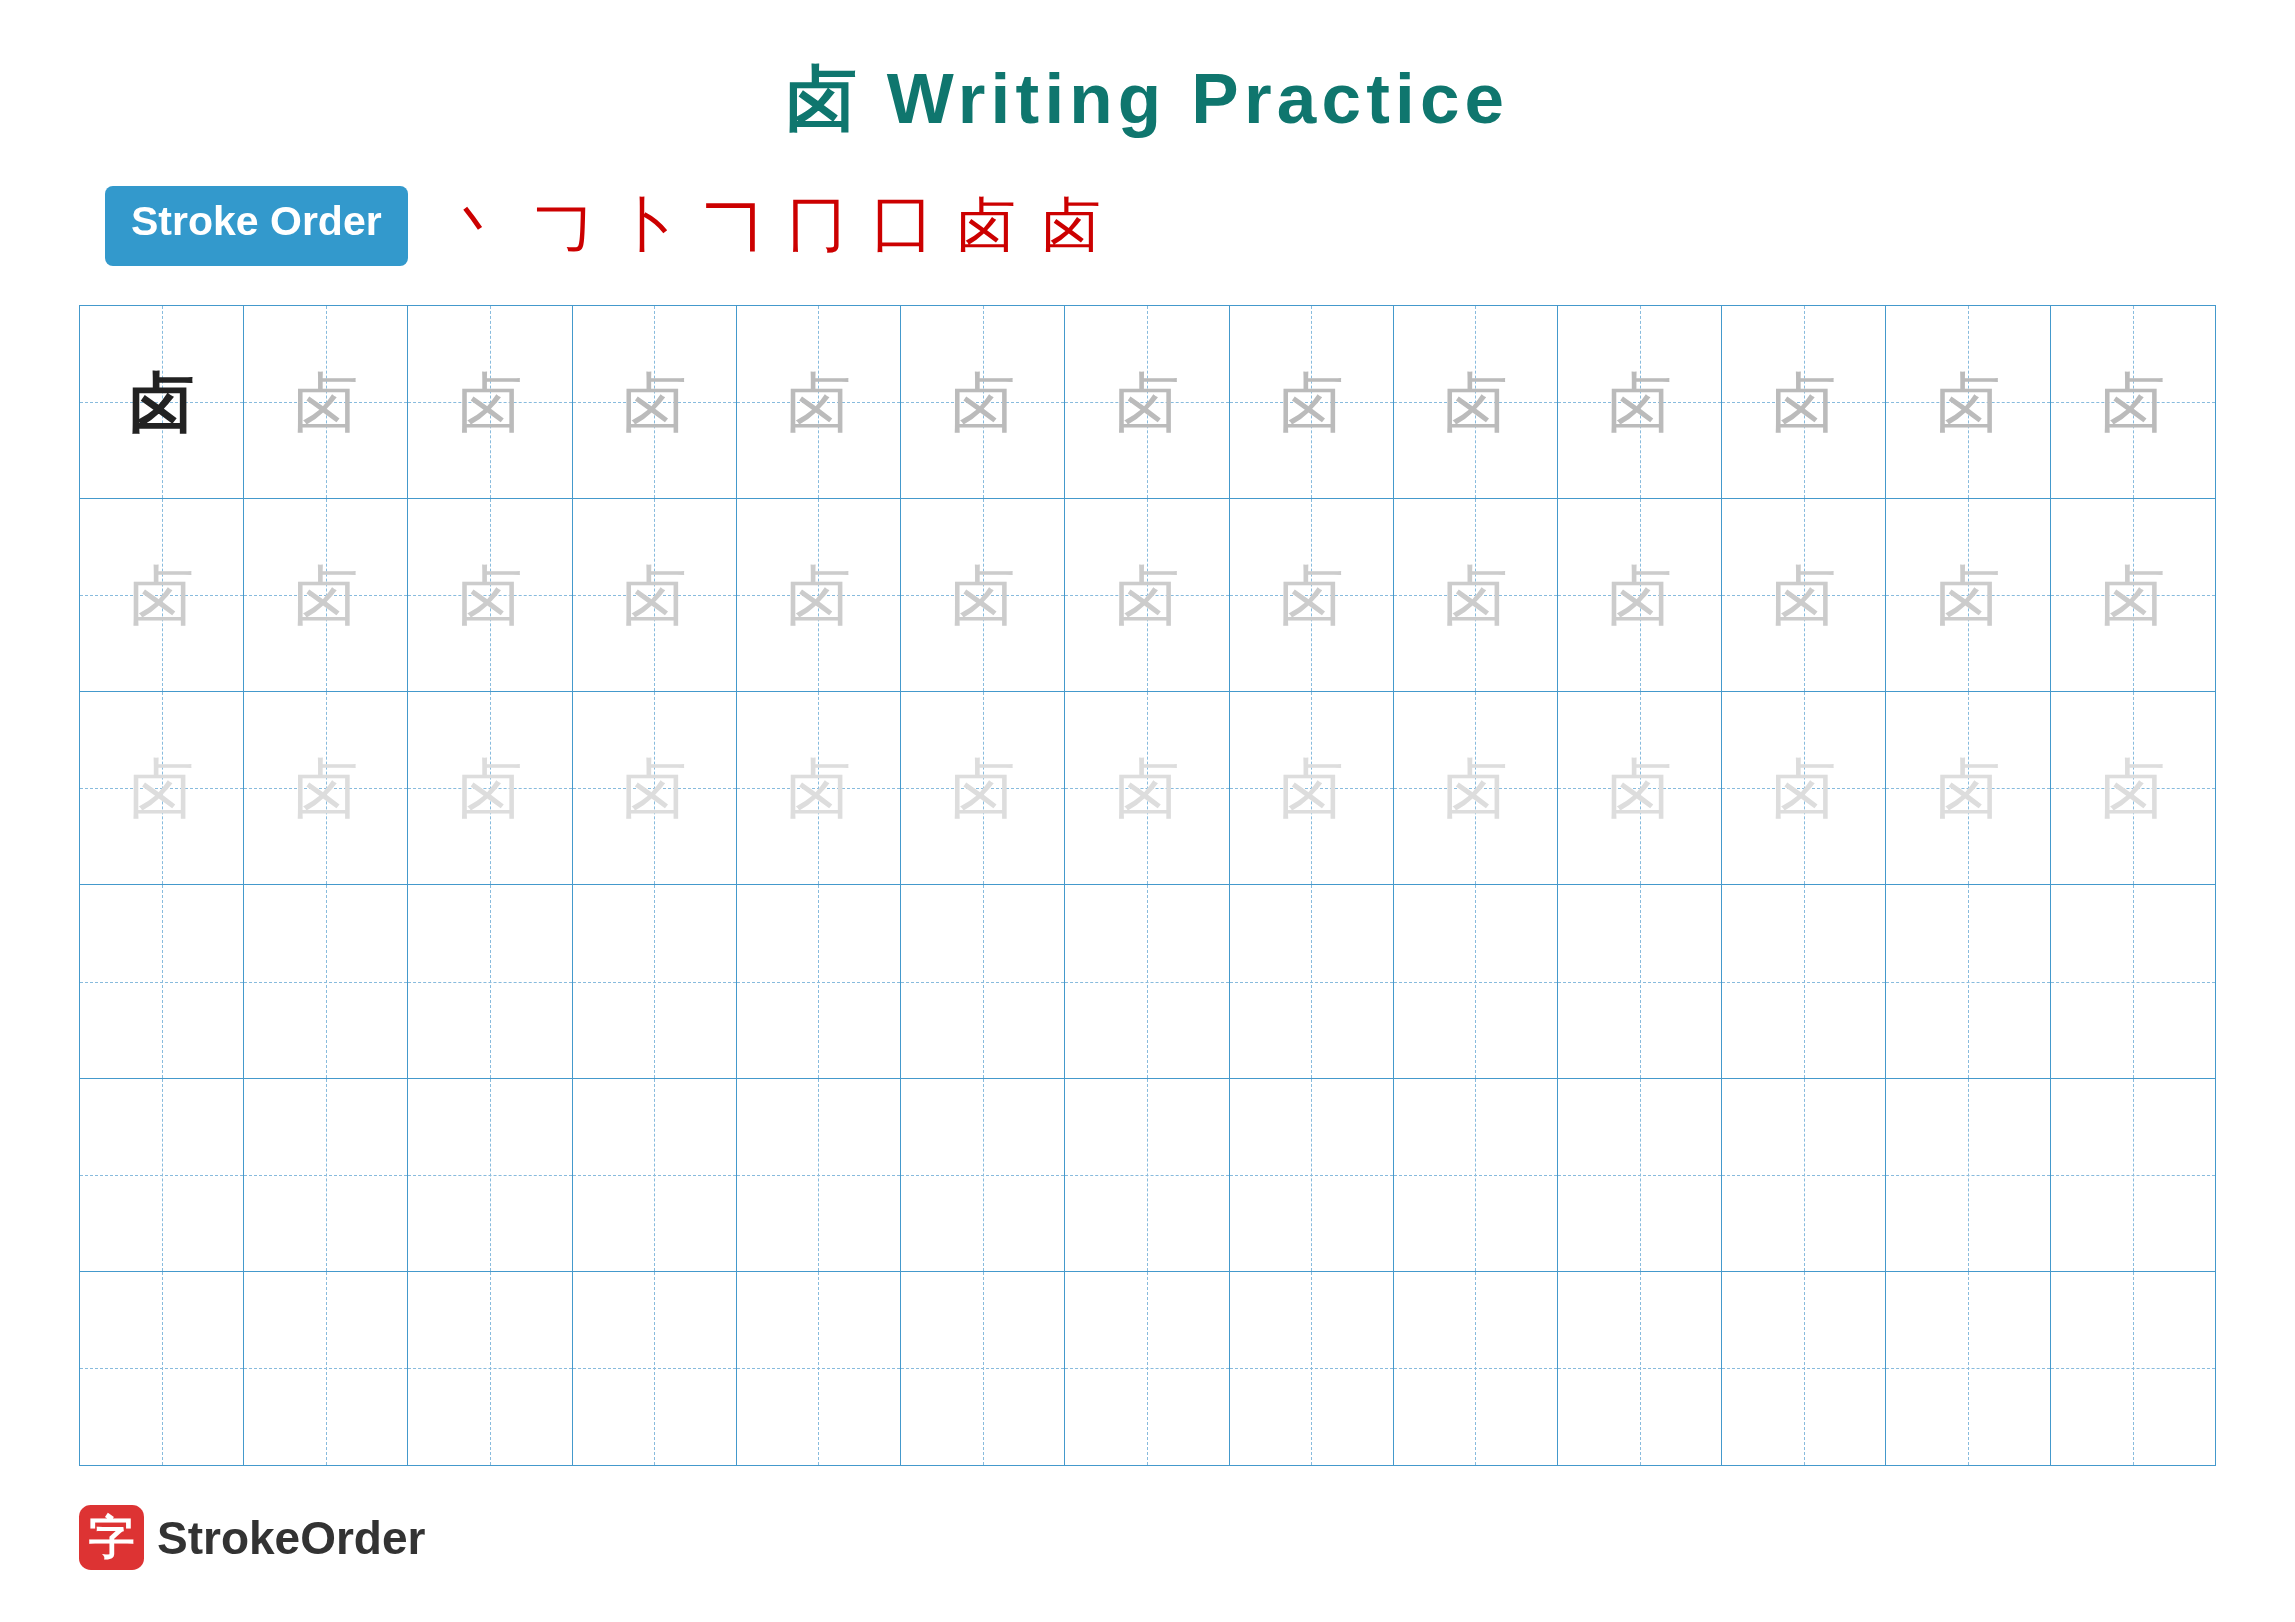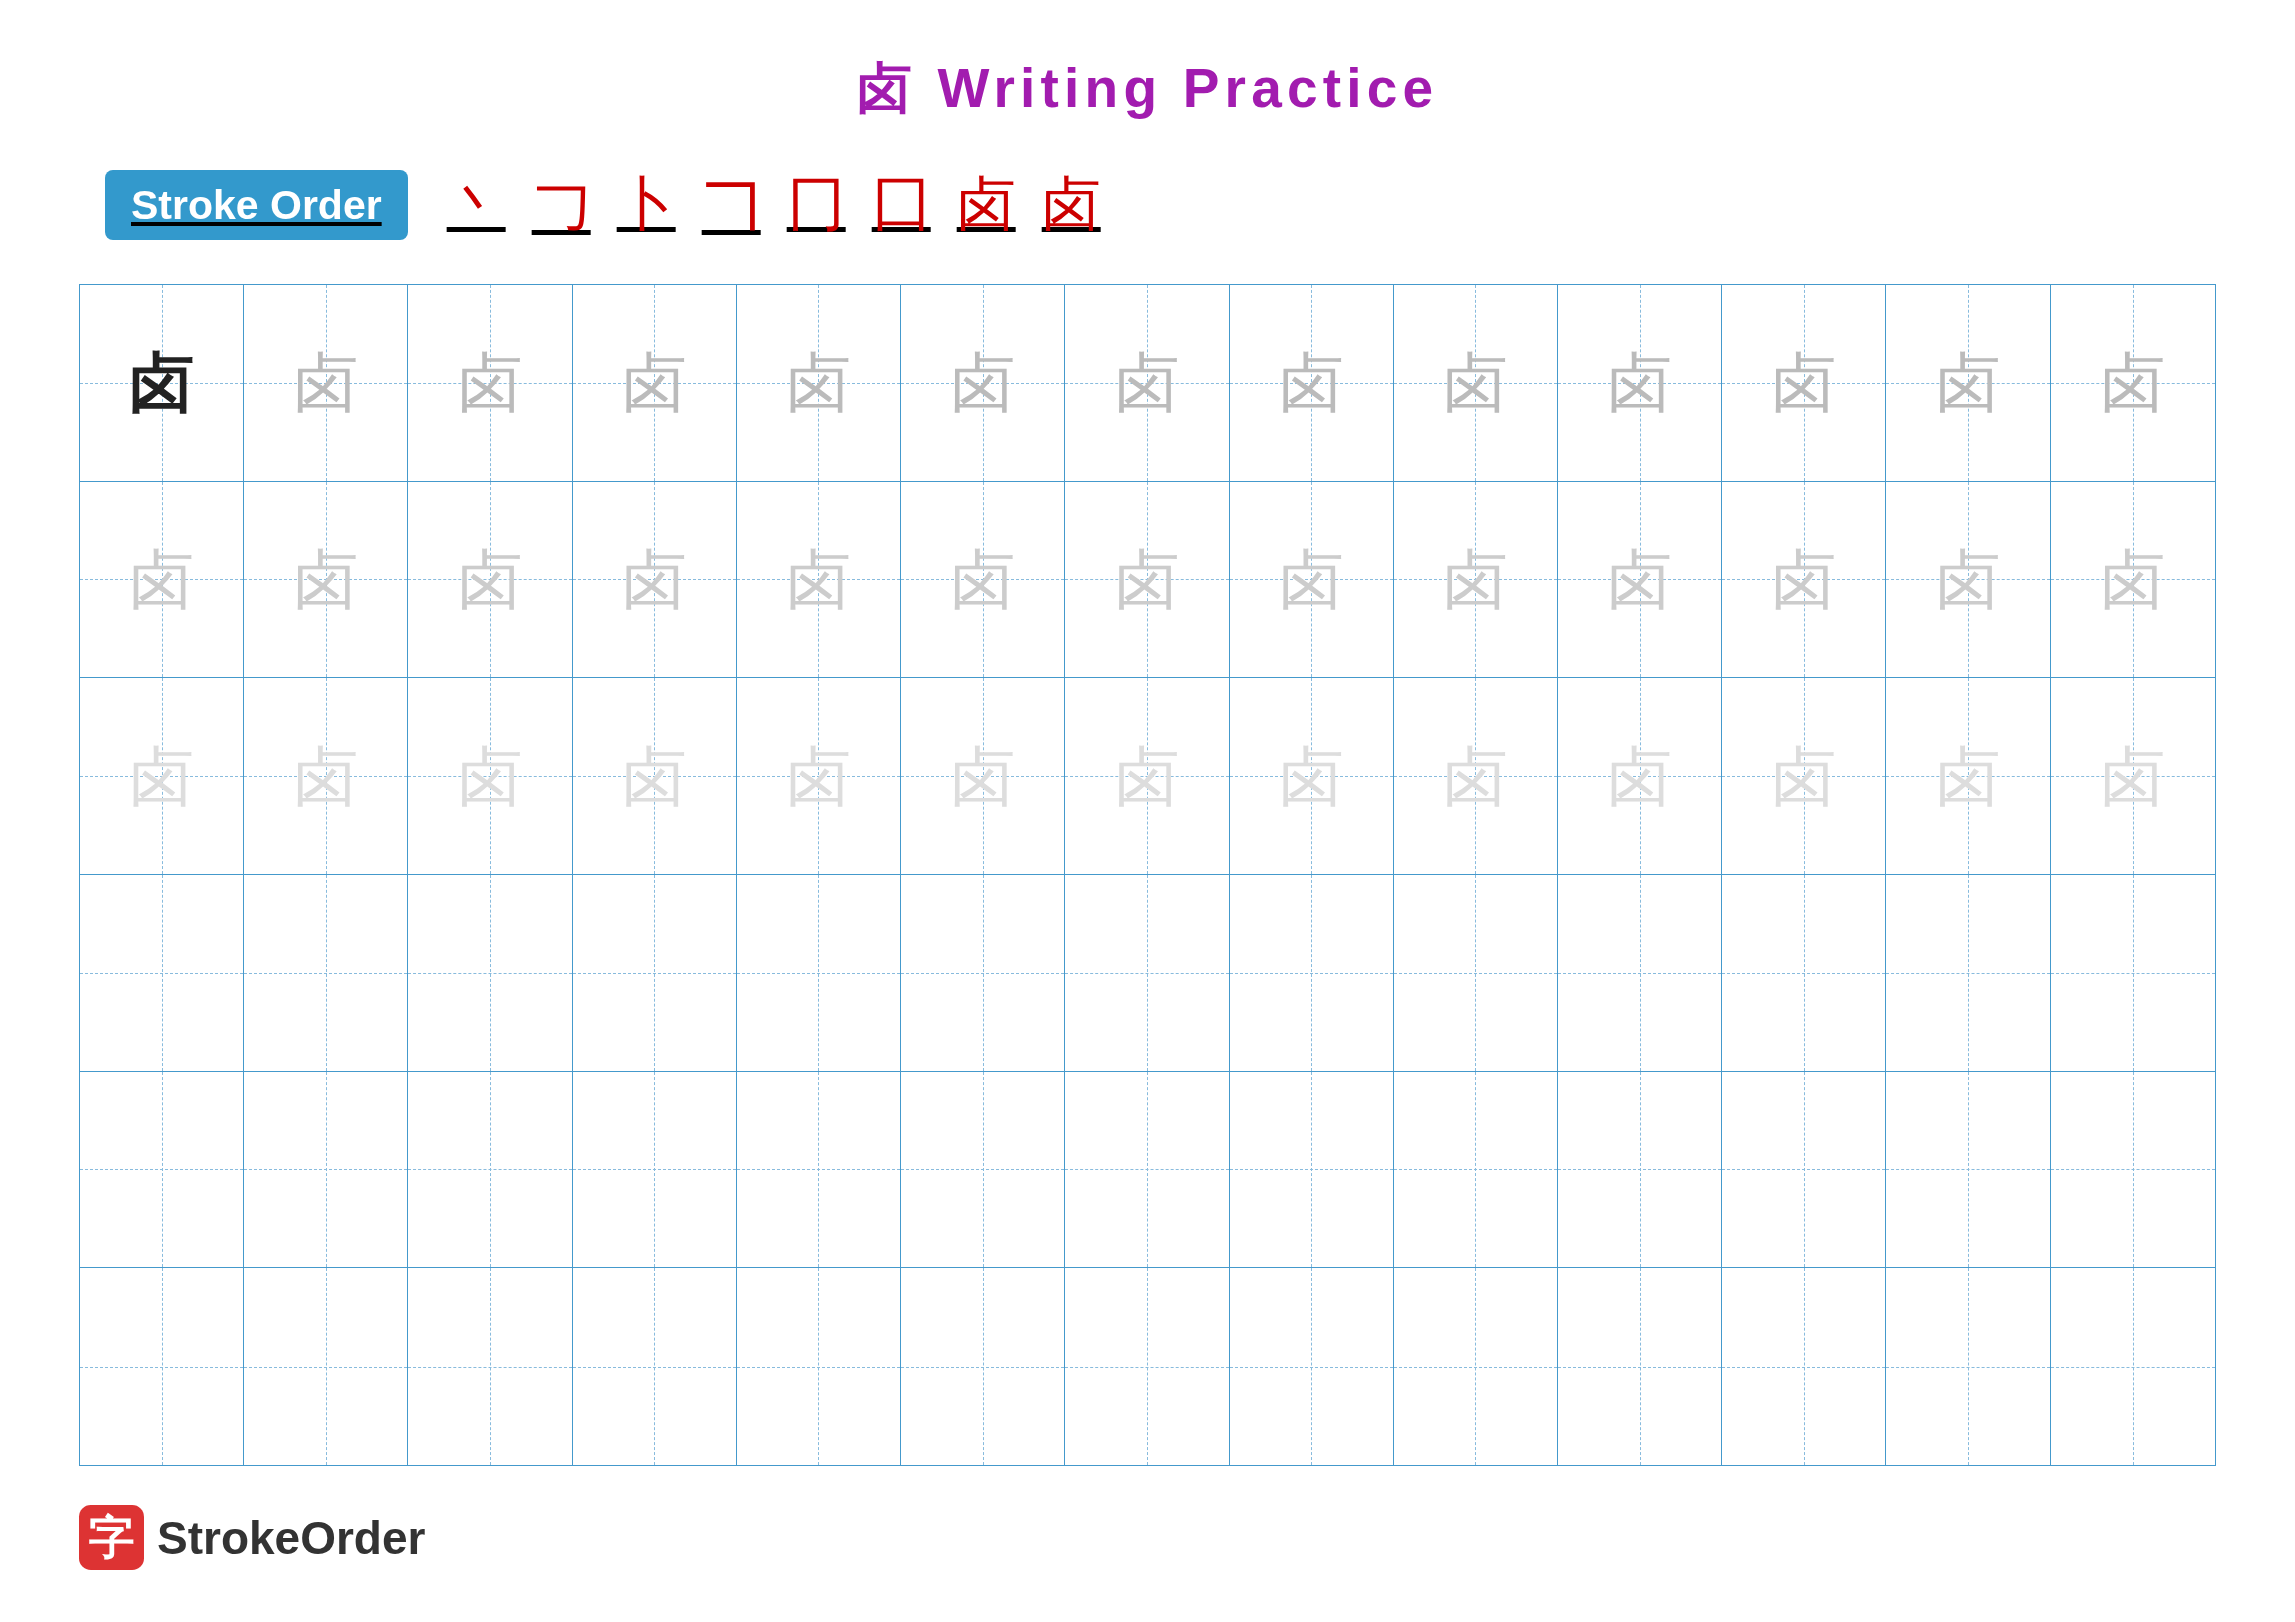--- a/index.html
+++ b/index.html
@@ -16,35 +16,33 @@
       width: 2295px;
       height: 1622px;
       background: #fff;
       padding: 52px 79px;
       display: flex;
       flex-direction: column;
       align-items: center;
     }
 
     .title {
-      font-size: 55px;
-      color: #a21caf;
+      font-size: 71px;
+      color: #0f766e;
       font-weight: bold;
       margin-bottom: 39px;
       text-align: left;
       letter-spacing: 5.2px;
     }
 
     .stroke-order-row {
       display: flex;
-      align-items: center;
       width: 100%;
       margin-bottom: 39px;
       padding-left: 26px;
-      text-decoration: underline;
     }
 
     .stroke-order-badge {
       background: #3399cc;
       color: #fff;
       font-size: 41px;
       font-weight: bold;
       padding: 11.8px 26px;
       border-radius: 7.9px;
       margin-right: 39px;

